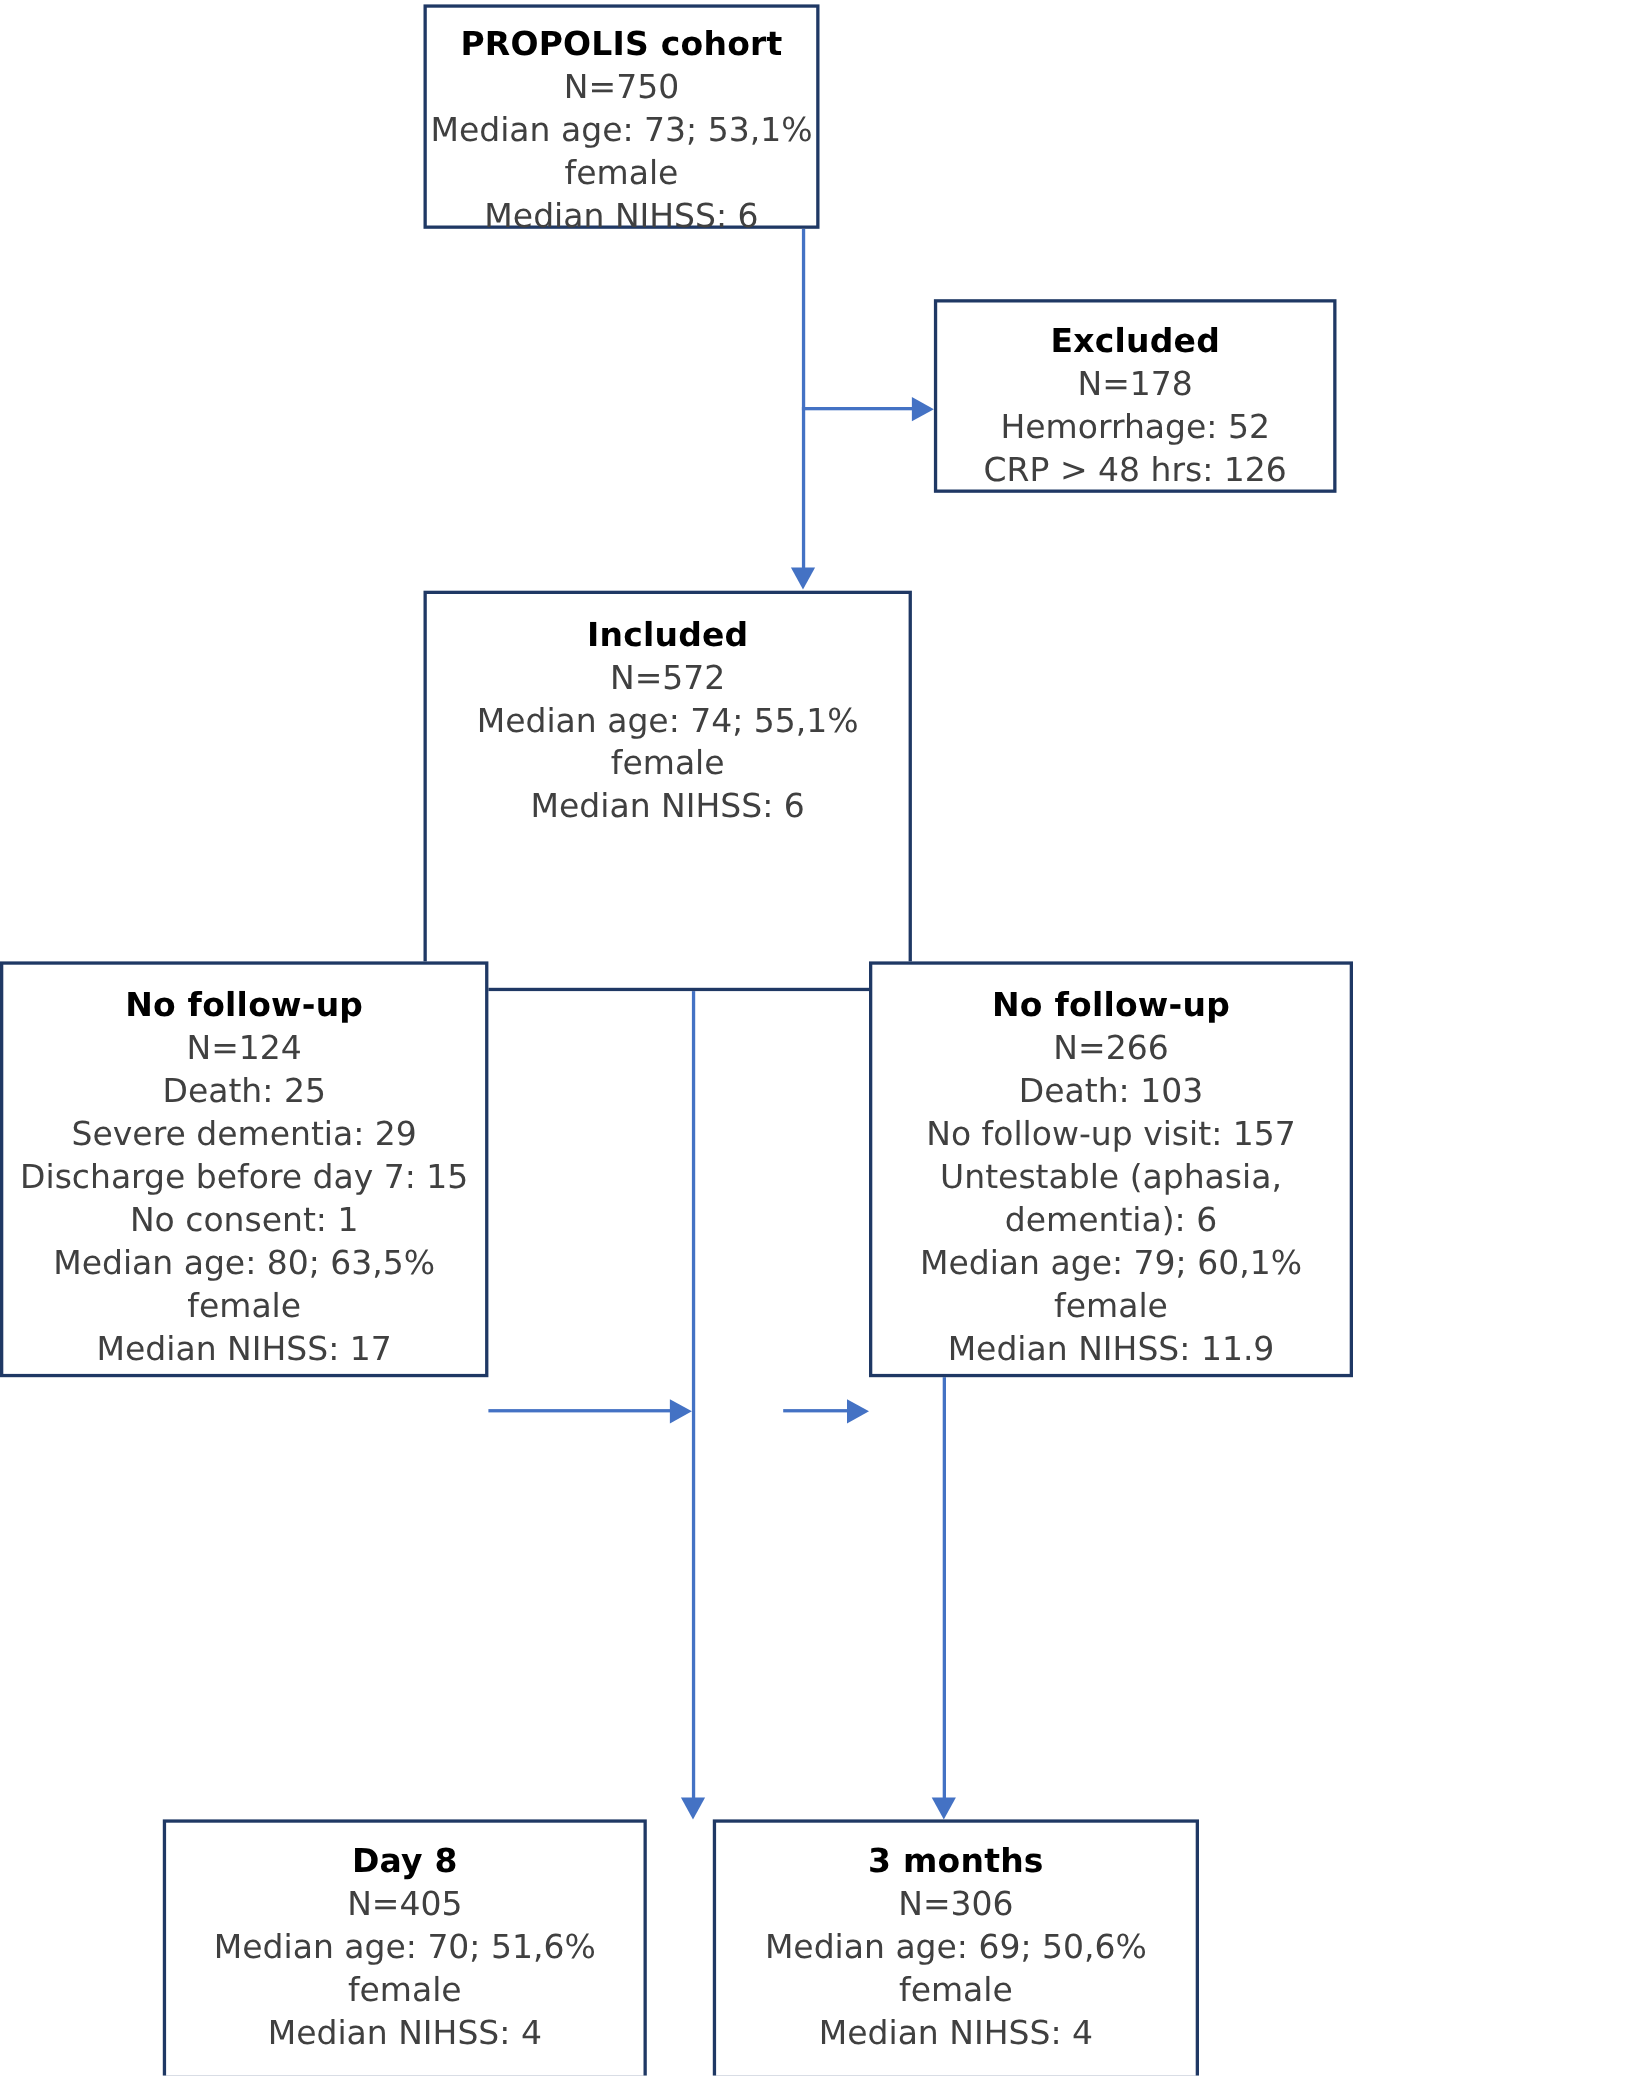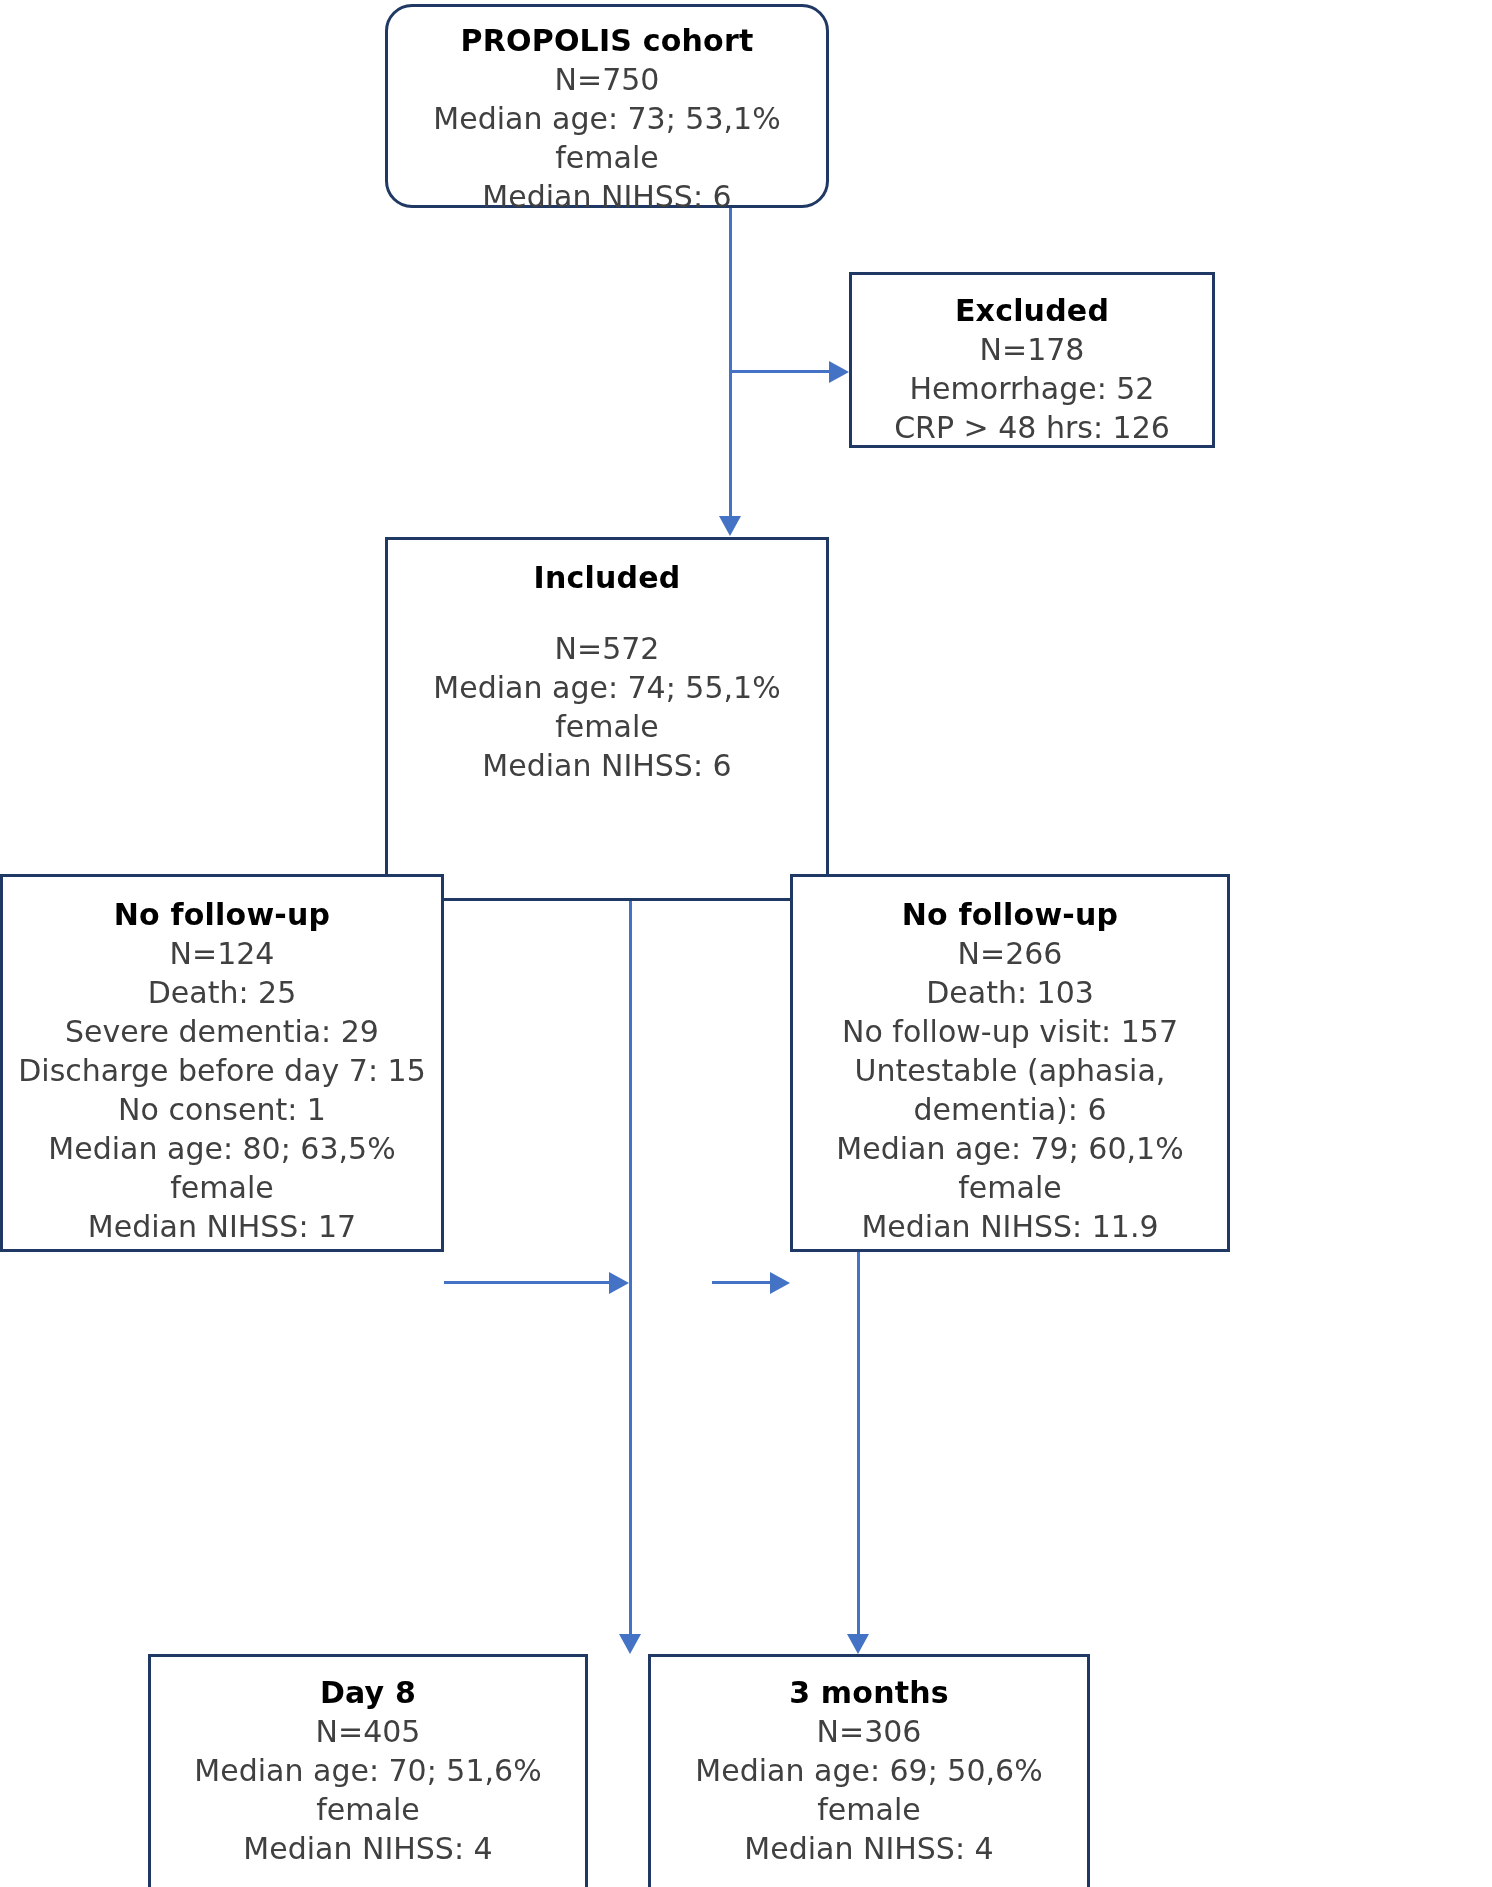--- a/index.html
+++ b/index.html
@@ -41,23 +41,23 @@
     font-size: 30px;
     line-height: 1.30;
     color: #404040;
     white-space: pre-wrap;
   }
   .node .lines {
     width: 100%;
   }
 
   
-  #node-cohort   { left: 385px;  top: 4px;    width: 444px;  height: 204px; border-radius: 27px; }
+  #node-cohort   { left: 385px;  top: 4px;    width: 360px;  height: 204px; }
   #node-excluded { left: 849px;  top: 272px;  width: 366px;  height: 176px; padding-top: 16px; }
-  #node-included { left: 385px;  top: 537px;  width: 444px;  height: 364px; padding-top: 18px; gap: 32px; }
+  #node-included { left: 385px;  top: 537px;  width: 444px;  height: 364px; padding-top: 18px; }
   #node-nofu-day8  { left: 0px;    top: 874px;  width: 444px;  height: 378px; padding-top: 18px; }
   #node-nofu-3mo   { left: 790px;  top: 874px;  width: 440px;  height: 378px; padding-top: 18px; }
   #node-day8     { left: 148px;  top: 1654px; width: 440px;  height: 236px; padding-top: 16px; }
   #node-3months  { left: 648px;  top: 1654px; width: 442px;  height: 236px; padding-top: 16px; }
 
   
   .conn {
     position: absolute;
     background: #4472C4;
     z-index: 1;

